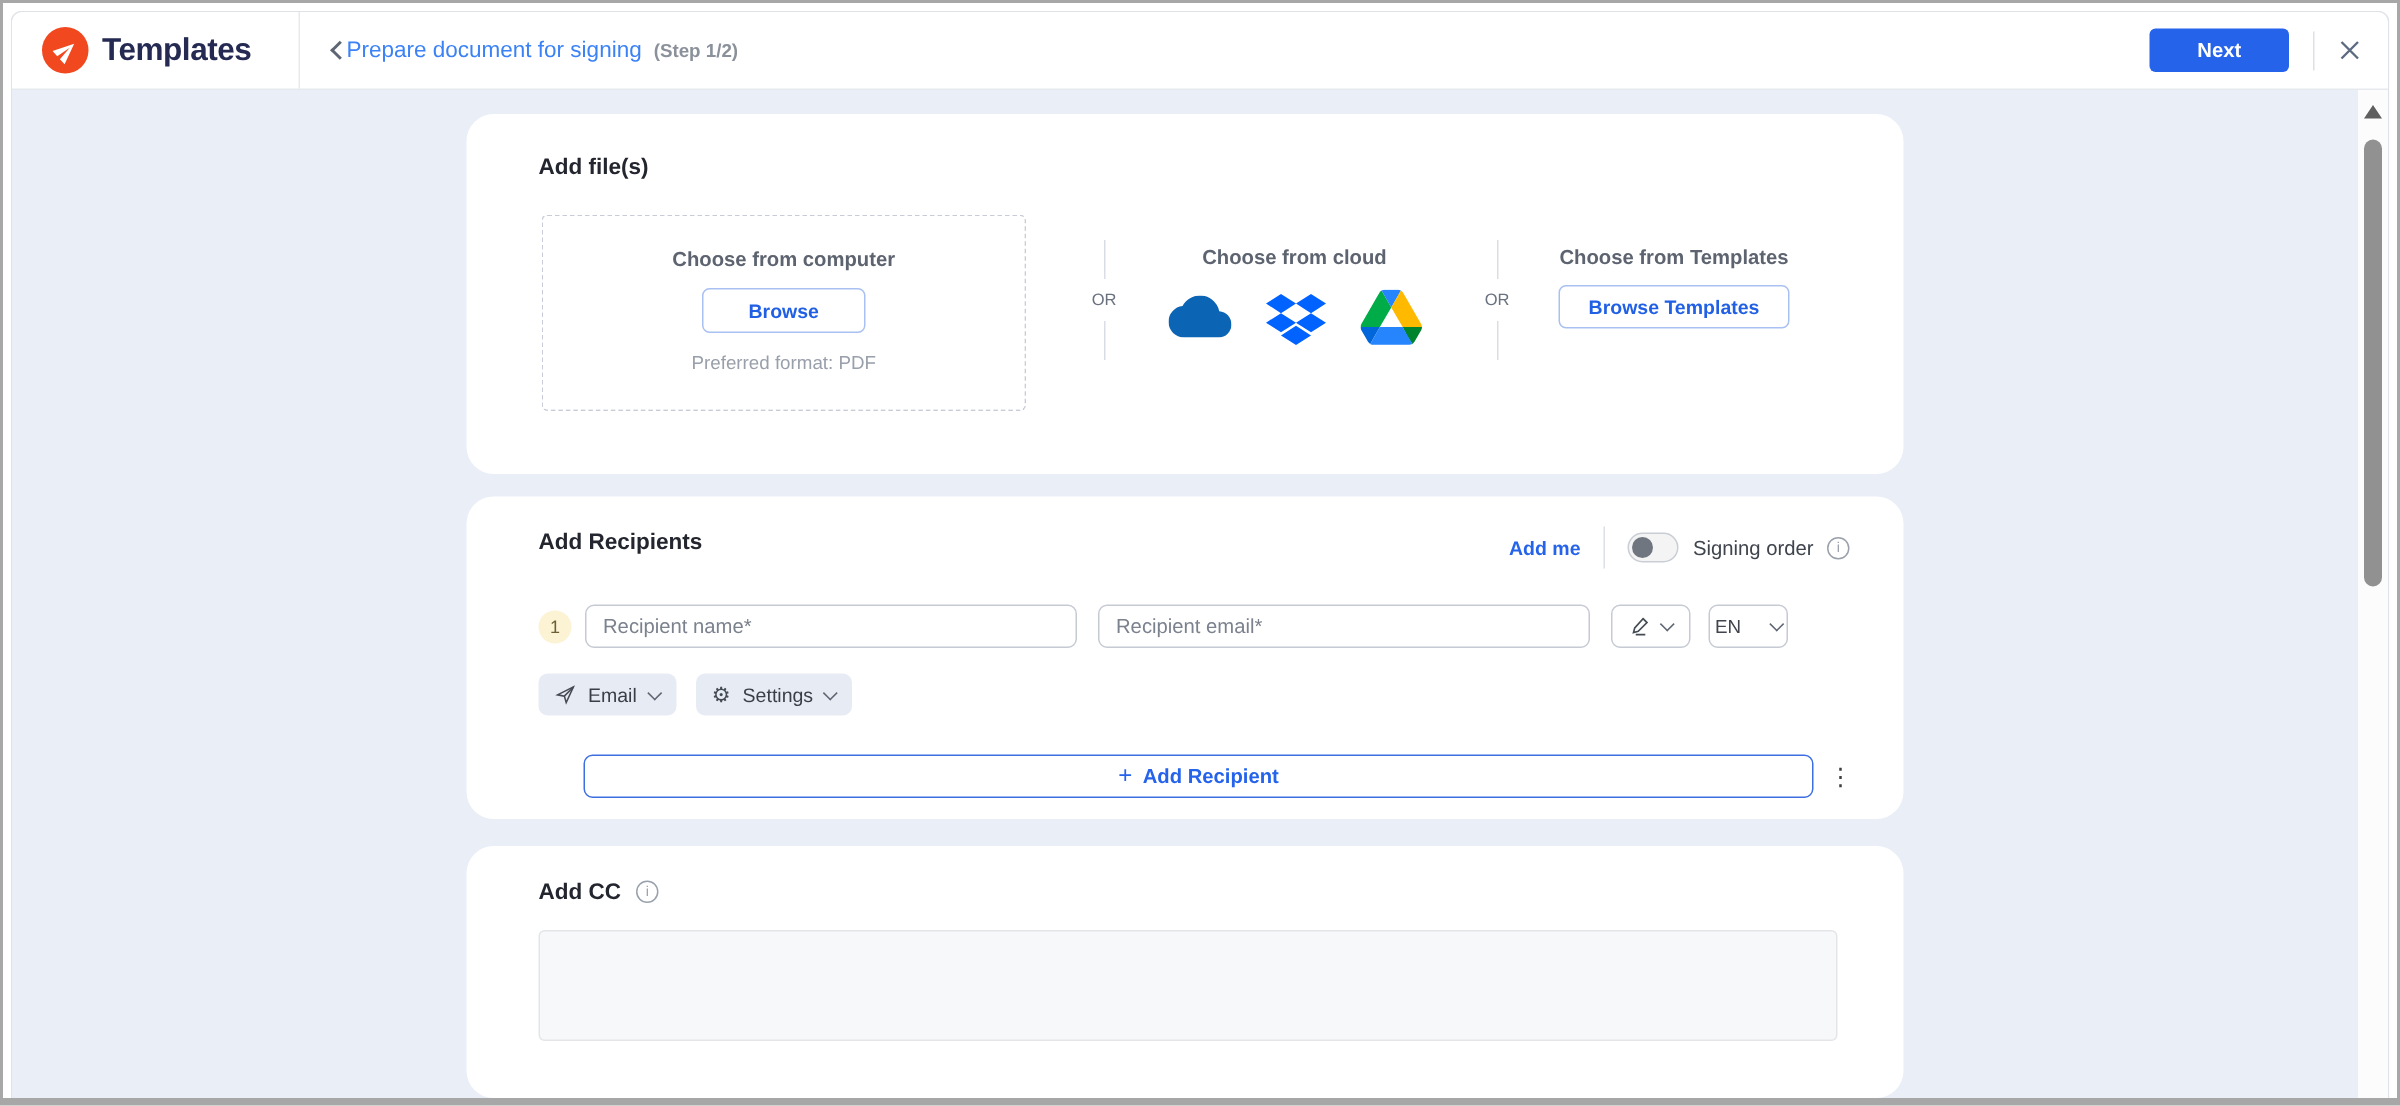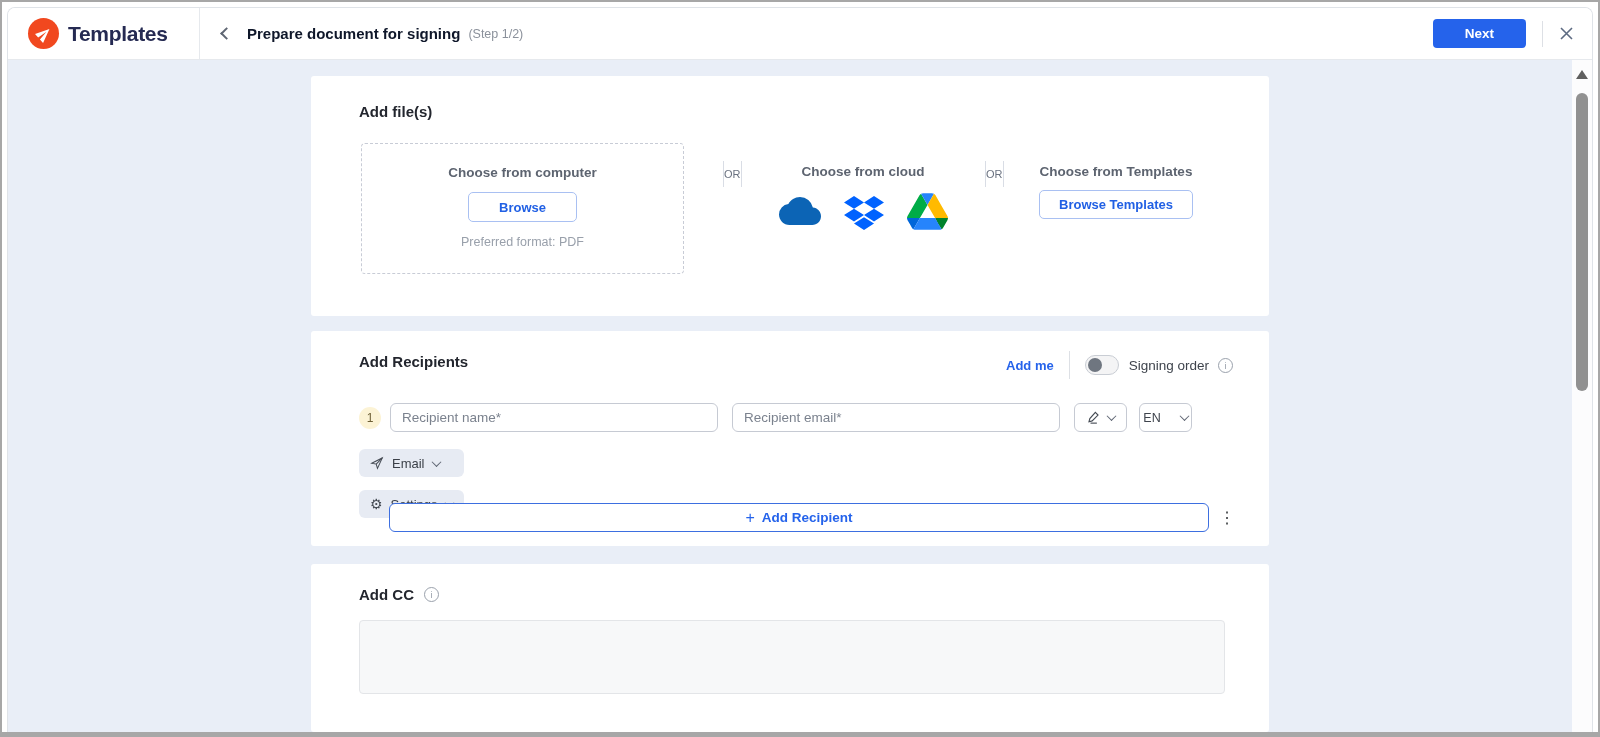--- a/index.html
+++ b/index.html
@@ -11,50 +11,50 @@
     border-radius:8px 8px 0 0; overflow:hidden; display:flex; flex-direction:column; background:#fff; }
 
   
   .header { height:52px; background:#fff; border-bottom:1px solid #e6e9ed; display:flex; align-items:stretch; flex:0 0 52px; }
   .logo-section { width:192px; border-right:1px solid #e6e9ed; display:flex; align-items:center; padding-left:20px; gap:9px; }
   .logo-mark { width:31px; height:31px; border-radius:50%; background:#f1481f; display:flex; align-items:center; justify-content:center; }
   .brand { font-size:21px; font-weight:bold; color:#252a52; letter-spacing:-0.3px; }
   .title-area { flex:1; display:flex; align-items:center; padding-left:22px; }
   .back-chev { width:9px; height:9px; border-left:2px solid #5f6673; border-bottom:2px solid #5f6673;
     transform:rotate(45deg); display:inline-block; cursor:pointer; }
-  .doc-title { font-size:15px; font-weight:bold; color:#0f172a; margin-left:16px; }
-  .step { font-size:12.5px; color:#8b919b; margin-left:8px; }
+  .doc-title { font-size:15px; font-weight:normal; color:#3b82f6; }
+  .step { font-size:12.5px; color:#8b919b; margin-left:8px;font-weight:bold; }
   .header-actions { display:flex; align-items:center; }
   .next-btn { width:93px; height:29px; background:#2563eb; color:#fff; border:none; border-radius:4px;
     font-size:13.5px; font-weight:bold; font-family:inherit; cursor:pointer; }
   .vdiv { width:1px; height:26px; background:#dde0e5; margin:0 16px; }
   .close-btn { margin-right:18px; cursor:pointer; display:flex; align-items:center; }
 
   
   .body { flex:1; background:#e9eef7; position:relative; overflow:hidden; }
-  .card { position:absolute; left:303px; width:958px; background:#fff; border-radius:3px; }
+  .card { position:absolute; left:303px; width:958px; background:#fff; border-radius:18px; }
   .card-title { font-size:15px; font-weight:bold; color:#23262e; }
 
   
   .scroll-track { position:absolute; top:0; right:0; bottom:0; width:20px; background:#fcfcfd; }
   .scroll-up { position:absolute; top:10px; left:4px; width:0; height:0;
     border-left:6px solid transparent; border-right:6px solid transparent; border-bottom:9px solid #5f5f5f; cursor:pointer; }
   .scroll-thumb { position:absolute; top:33px; left:4px; width:12px; height:298px; background:#919191; border-radius:6px; cursor:pointer; }
 
   
   .card-files { top:16px; height:240px; }
   .card-files .card-title { position:absolute; left:48px; top:27px; }
   .dashed-box { position:absolute; left:50px; top:67px; width:323px; height:131px;
     border:1px dashed #c8ccd6; border-radius:4px; display:flex; flex-direction:column; align-items:center; }
   .choose-label { font-size:13.5px; font-weight:bold; color:#5d6470; }
   .dashed-box .choose-label { margin-top:21px; }
   .browse-btn { margin-top:12px; width:109px; height:30px; background:#fff; border:1px solid #a9c0f2; border-radius:5px;
     color:#2160e4; font-size:13px; font-weight:bold; font-family:inherit; cursor:pointer; }
   .format-hint { margin-top:13px; font-size:12.5px; color:#99a0ab; }
-  .or-divider { position:absolute; top:84px; width:26px; display:flex; align-items:center; }
+  .or-divider { position:absolute; top:84px; width:26px; display:flex; flex-direction:column; align-items:center; }
   .or-divider .line { width:1px; height:26px; background:#d9dde5; }
   .or-divider .or-text { font-size:11px; color:#6a7280; margin:8px 0; }
   .or-1 { left:412px; } .or-2 { left:674px; }
   .pick-group { position:absolute; top:88px; text-align:center; }
   .group-cloud { left:440px; width:224px; }
   .group-templates { left:728px; width:154px; }
   .cloud-icons { margin-top:13px; display:flex; align-items:center; justify-content:center; gap:23px; height:38px; }
   .cloud-icons .icon-btn { cursor:pointer; display:flex; align-items:center; }
   .browse-templates-btn { margin-top:11px; width:154px; height:29px; background:#fff; border:1px solid #a9c0f2; border-radius:5px;
     color:#2160e4; font-size:13px; font-weight:bold; font-family:inherit; cursor:pointer; }
@@ -77,21 +77,21 @@
   .txt-input { height:29px; width:328px; border:1px solid #c6cad3; border-radius:6px; padding:0 11px;
     font-size:13.5px; font-family:inherit; color:#333; background:#fff; }
   .txt-input::placeholder { color:#7b828e; }
   .name-input { margin-left:9px; } .email-input { margin-left:14px; }
   .mini-dd { height:29px; width:53px; border:1px solid #c6cad3; border-radius:6px; background:#fff;
     display:flex; align-items:center; justify-content:center; gap:7px; cursor:pointer; }
   .dd-role { margin-left:14px; } .dd-lang { margin-left:12px;gap:20px; }
   .lang-code { font-size:12.5px; color:#3f444d; }
   .chev { width:7px; height:7px; border-right:1.5px solid #5f6673; border-bottom:1.5px solid #5f6673;
     transform:rotate(45deg) translate(-1px,-1px); display:inline-block; }
-  .chips-row { position:absolute; left:48px; top:118px; display:flex; gap:13px;flex-direction:column; }
+  .chips-row { position:absolute; left:48px; top:118px; display:flex; gap:13px; }
   .chip { height:28px; background:#e7ebf3; border-radius:6px; display:flex; align-items:center; padding:0 11px; gap:8px; cursor:pointer; }
   .chip-label { font-size:13px; color:#3a3f47; }
   .gear-glyph { font-size:14px; color:#454b54; line-height:1; }
   .add-recipient-btn { position:absolute; left:78px; top:172px; width:820px; height:29px; background:#fff;
     border:1px solid #3d6fe0; border-radius:6px; color:#2563eb; font-size:13.5px; font-weight:bold;
     font-family:inherit; cursor:pointer; display:flex; align-items:center; justify-content:center; gap:7px; }
   .add-recipient-btn .plus { font-size:16px; font-weight:normal; }
   .kebab { position:absolute; left:906px; top:172px; width:20px; height:29px; display:flex; align-items:center;
     justify-content:center; font-size:16px; color:#3c4043; cursor:pointer; letter-spacing:0; }
 

